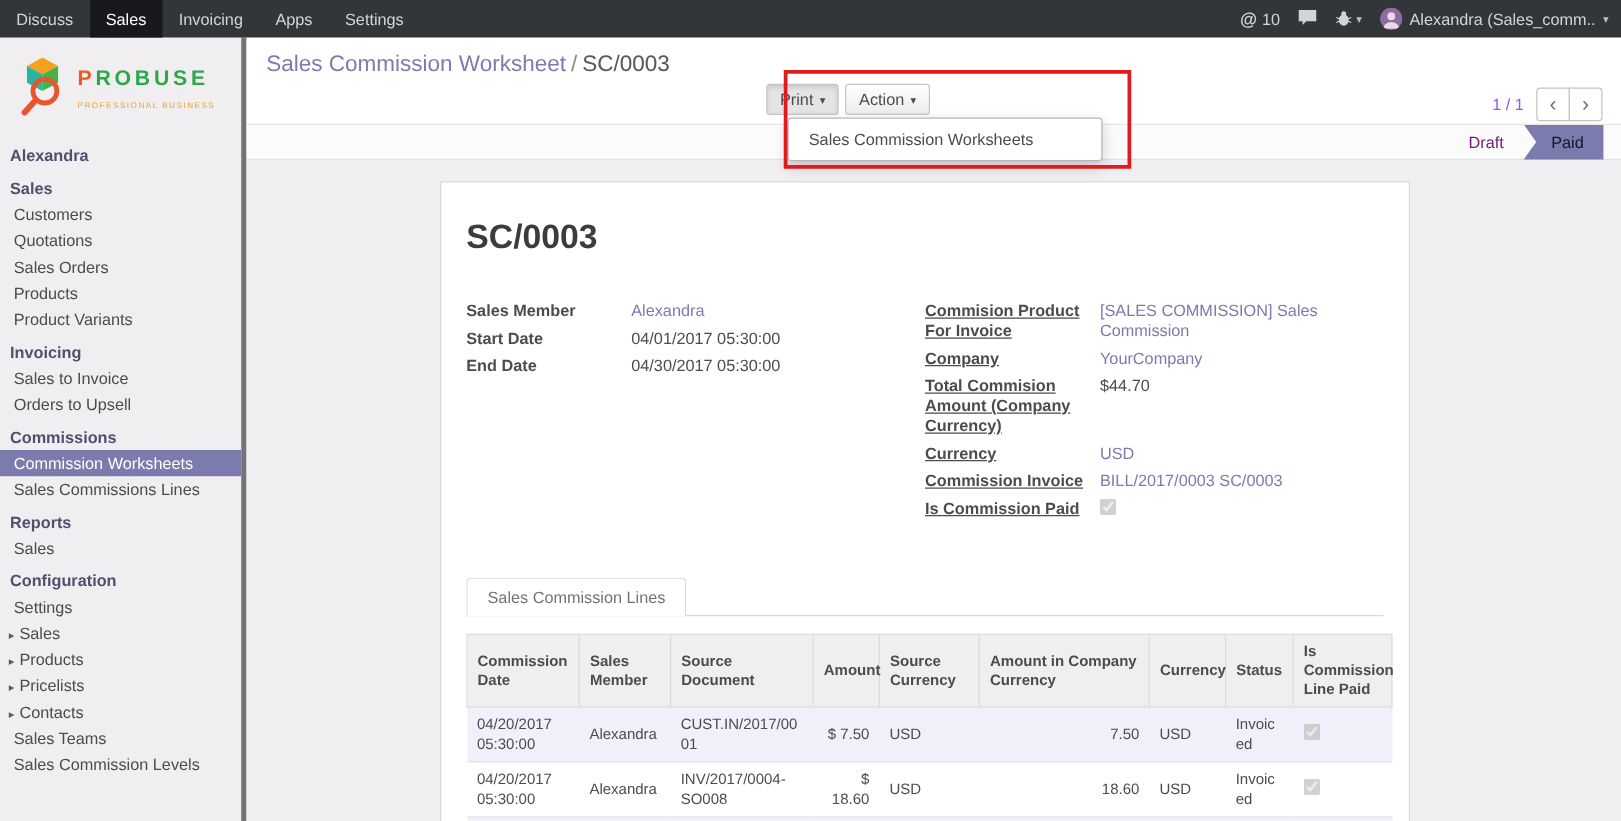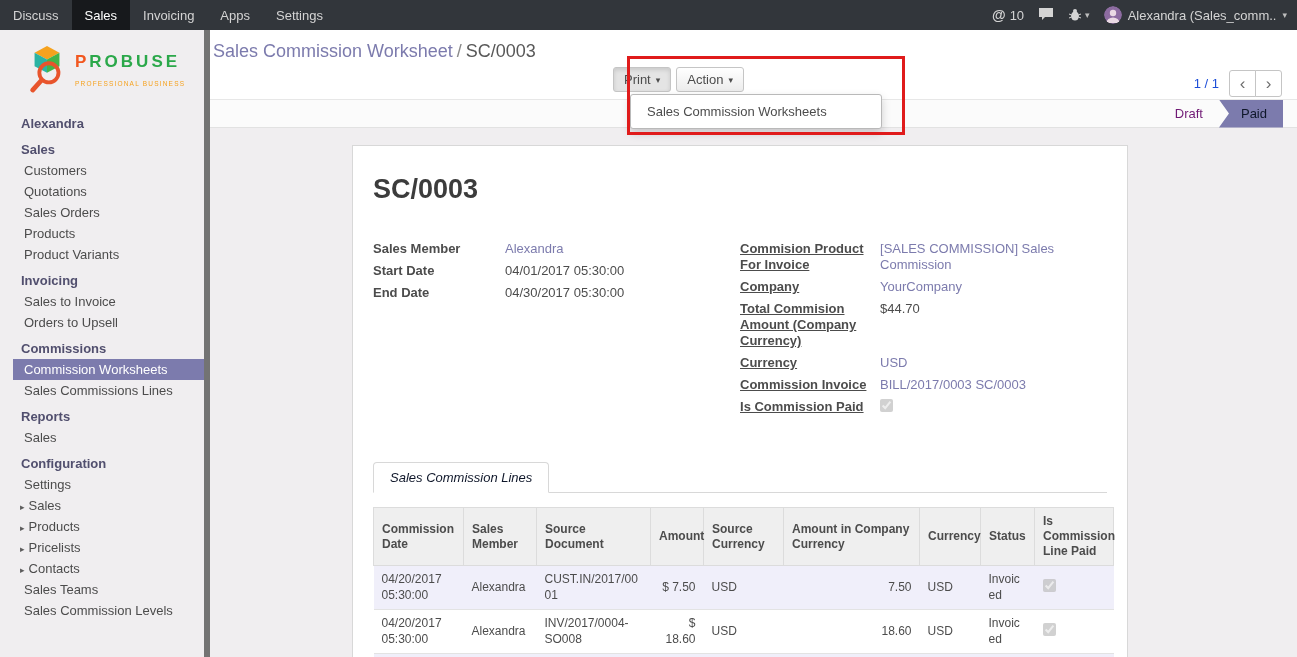--- a/index.html
+++ b/index.html
@@ -16,22 +16,22 @@
   .topbar-right { margin-left:auto; display:flex; align-items:center; gap:14px;
                   padding-right:10px; color:#d4d4d4; font-size:13px; }
   .mention { display:flex; align-items:center; gap:4px; cursor:pointer; }
   .at-glyph { font-size:14px; font-weight:bold; }
   .icon-btn { display:flex; align-items:center; gap:3px; cursor:pointer; }
   .caret-glyph { font-size:9px; color:#bdbdbd; }
   .user-menu { display:flex; align-items:center; gap:6px; cursor:pointer; }
   .avatar { width:18px; height:18px; border-radius:50%; overflow:hidden; display:inline-block; }
 
   
-  .sidebar { position:absolute; top:30px; left:13px; width:197px; bottom:0;
-             background:#f0eef0; border-right:6px solid #737373; overflow:hidden; z-index:40; }
+  .sidebar { position:absolute; top:30px; left:0; width:197px; bottom:0;
+             background:#f0eef0; border-right:4px solid #737373; overflow:hidden; z-index:40; }
   .logo { display:flex; align-items:center; gap:6px; padding:14px 10px 10px 12px; cursor:pointer; }
   .logo-text { font-size:17px; font-weight:bold; letter-spacing:3px; color:#2ba84a; display:block; }
   .logo-text::first-letter { color:#f2571f; }
   .logo-sub { font-size:6.5px; letter-spacing:1.2px; color:#f6a21e; margin-top:2px; }
   nav { margin-top:4px; }
   .nav-root { font-size:13px; font-weight:bold; color:#514f6e; padding:3px 8px; margin-top:5px; cursor:pointer; }
   .nav-item { font-size:13px; color:#4c4c4c; padding:3px 8px 3px 11px; cursor:pointer; white-space:nowrap; }
   .nav-item.selected { background:#7c7bad; color:#fff; }
   .nav-sub { padding-left:7px; }
   .nav-sub .arrow { font-size:9px; color:#5c5c5c; margin-right:4px; }
@@ -53,21 +53,21 @@
          display:flex; align-items:center; gap:5px; }
   .btn.open { background:#e4e4e4; box-shadow:inset 0 2px 4px rgba(0,0,0,.12); }
   .btn .caret-glyph { color:#4c4c4c; }
 
   .dropdown { position:absolute; left:433px; top:64px; width:252px; background:#fff;
               border:1px solid #b9b9b9; border-radius:3px; padding:4px 0;
               box-shadow:0 4px 10px rgba(0,0,0,.18); z-index:35; }
   .dropdown-item { font-size:13px; color:#4c4c4c; padding:5px 16px; cursor:pointer; white-space:nowrap; }
 
   .pager { position:absolute; right:15px; top:40px; display:flex; align-items:center; gap:10px; }
-  .pager-value { font-size:13px; color:#1d4ed8;text-align:right; }
+  .pager-value { font-size:13px; color:#8b5cf6;text-align:right; }
   .pager-btns { display:flex; }
   .pager-btn { width:27px; height:27px; background:#fff; border:1px solid #c5c5c5;
                color:#6d6d6d; font-size:17px; line-height:1; cursor:pointer; }
   .pager-btn.prev { border-radius:3px 0 0 3px; }
   .pager-btn.next { border-radius:0 3px 3px 0; margin-left:-1px; }
 
   .statusbar { height:28px; background:#fbfbfb; border-bottom:1px solid #e2e2e2;
                display:flex; align-items:center; justify-content:flex-end; padding-right:14px; }
   .state-draft { font-size:13px; color:#701a75; padding:0 16px; cursor:default;text-align:center; }
   .state-paid { font-size:13px; color:#0f172a; background:#7c7bad; height:28px; line-height:28px;
@@ -84,23 +84,23 @@
   .fields { display:flex; margin-top:36px; }
   .fields .col { width:360px; }
   .fields .col.right { width:376px; padding-left:8px; }
   .field { display:flex; align-items:flex-start; margin-bottom:6px; font-size:13px; line-height:16px; }
   .field label { font-weight:bold; color:#4c4c4c; flex:0 0 132px; padding-right:4px; }
   .col.right .field label { flex:0 0 140px;text-decoration:underline; }
   .field .value { color:#4c4c4c; flex:1; }
   .field a.value { color:#7c7bad; text-decoration:none; cursor:pointer; }
 
   .tabs { margin-top:40px; border-bottom:1px solid #d8d8d8; }
-  .tab { display:inline-block; font-size:13px; color:#0f172a; background:#fff;
+  .tab { display:inline-block; font-size:13px; color:#737373; background:#fff;
          border:1px solid #d8d8d8; border-bottom:1px solid #fff; border-radius:4px 4px 0 0;
-         padding:7px 16px; margin-bottom:-1px; cursor:pointer;font-style:italic; }
+         padding:7px 16px; margin-bottom:-1px; cursor:pointer; }
 
   table { width:100%; border-collapse:collapse; margin-top:14px;
           font-size:12px; color:#4c4c4c; table-layout:fixed; }
   th { background:#efefef; border:1px solid #dcdcdc; font-weight:bold; text-align:left;
        padding:6px 8px; vertical-align:middle; line-height:1.25; cursor:pointer; }
   th:nth-child(1){width:90px} th:nth-child(2){width:73px} th:nth-child(3){width:114px}
   th:nth-child(4){width:53px} th:nth-child(5){width:80px} th:nth-child(6){width:136px}
   th:nth-child(7){width:61px} th:nth-child(8){width:54px} th:nth-child(9){width:79px}
   td { padding:6px 8px; border-bottom:1px solid #e3e3e3; vertical-align:middle;
        line-height:1.3; word-wrap:break-word; }

